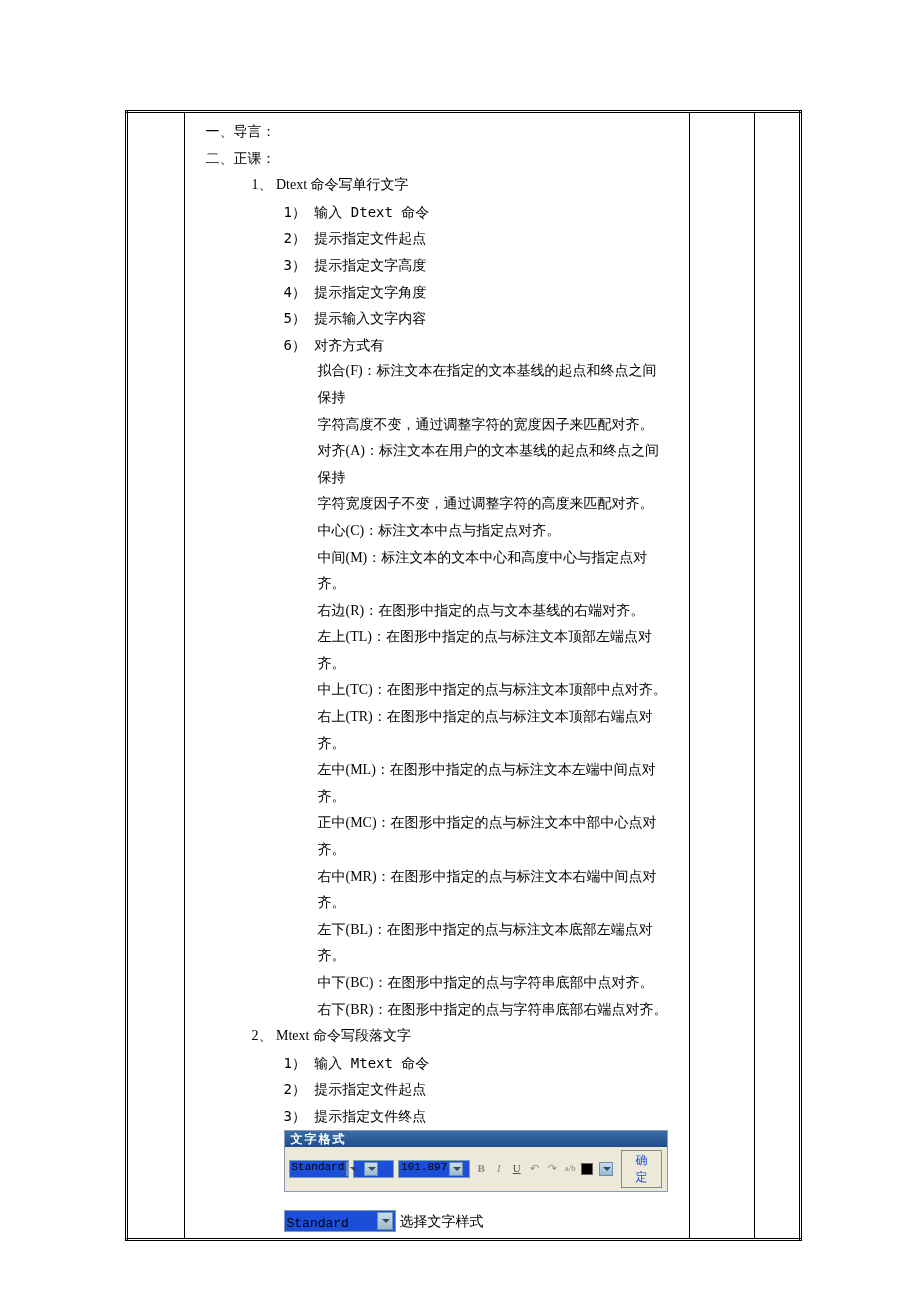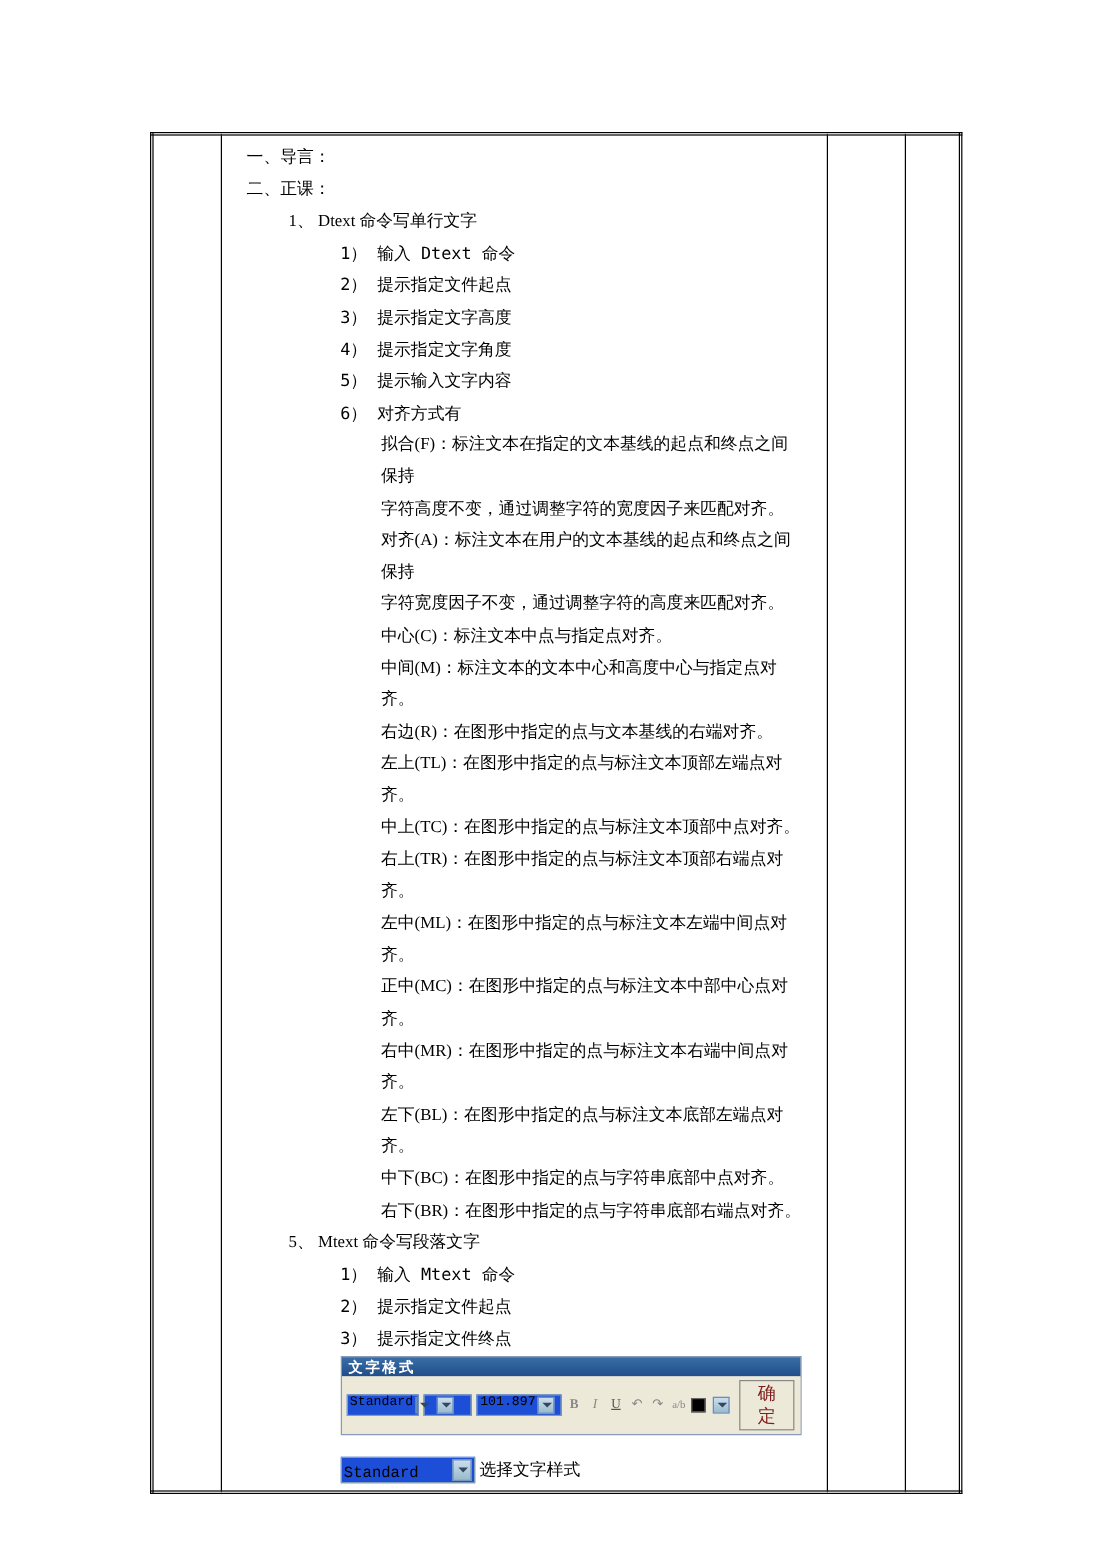--- a/index.html
+++ b/index.html
@@ -22,21 +22,21 @@
       border: 1px solid #000;
       vertical-align: top;
       padding: 6px 21px;
       line-height: 1.9;
     }
     td.col-section { width: 60px; text-align: center; }
     td.col-content { padding: 6px 10px; }
     td.col-activity { width: 70px; text-align: center; }
     td.col-time { width: 46px; text-align: center; }
     .lvl1 { margin-left: 0; }
-    .lvl2 { margin-left: 35px; }
+    .lvl2 { margin-left: 46px; }
     .lvl3 { margin-left: 78px; }
     .lvl4 { margin-left: 112px; }
     .monosp { font-family: "SimSun", monospace; }
     .toolbar-wrap { margin-left: 78px; margin-top: 0; margin-bottom: 8px; }
     .toolbar {
       border: 1px solid #8a99b8;
       width: 384px;
       background: #ece9d8;
       font-family: Tahoma, Arial, sans-serif;
       font-size: 11px;
@@ -91,23 +91,23 @@
       font-family: "Times New Roman", serif;
     }
     .tb-btn.bold { font-weight: bold; }
     .tb-btn.italic { font-style: italic; }
     .tb-btn.uline { text-decoration: underline; color:#555;}
     .colorbox { width: 12px; height: 12px; background: #000; border: 1px solid #666; }
     .ok-btn {
       border: 1px solid #888;
       background: #ece9d8;
       padding: 1px 8px;
-      font-size: 15px;
+      font-size: 12px;
       font-family: "SimSun", sans-serif;
-      color: #7f1d1d;
+      color: #1d4ed8;
     }
     .style-pick {
       margin-left: 78px;
       margin-top: 18px;
       display: flex;
       align-items: flex-end;
       gap: 0;
     }
     .style-pick .dd { width: 112px; height: 22px; font-size: 13px; }
     .style-pick .dd-btn { height: 18px; width: 16px; }
@@ -143,21 +143,21 @@
         <div class="lvl4">右边(R)：在图形中指定的点与文本基线的右端对齐。</div>
         <div class="lvl4">左上(TL)：在图形中指定的点与标注文本顶部左端点对齐。</div>
         <div class="lvl4">中上(TC)：在图形中指定的点与标注文本顶部中点对齐。</div>
         <div class="lvl4">右上(TR)：在图形中指定的点与标注文本顶部右端点对齐。</div>
         <div class="lvl4">左中(ML)：在图形中指定的点与标注文本左端中间点对齐。</div>
         <div class="lvl4">正中(MC)：在图形中指定的点与标注文本中部中心点对齐。</div>
         <div class="lvl4">右中(MR)：在图形中指定的点与标注文本右端中间点对齐。</div>
         <div class="lvl4">左下(BL)：在图形中指定的点与标注文本底部左端点对齐。</div>
         <div class="lvl4">中下(BC)：在图形中指定的点与字符串底部中点对齐。</div>
         <div class="lvl4">右下(BR)：在图形中指定的点与字符串底部右端点对齐。</div>
-        <div class="lvl2">5、 Mtext 命令写段落文字</div>
+        <div class="lvl2">2、 Mtext 命令写段落文字</div>
         <div class="lvl3 monosp">1） 输入 Mtext 命令</div>
         <div class="lvl3 monosp">2） 提示指定文件起点</div>
         <div class="lvl3 monosp">3） 提示指定文件终点</div>
 
         <div class="toolbar-wrap">
           <div class="toolbar">
             <div class="tb-title">文字格式</div>
             <div class="tb-row">
               <span class="dd" style="width:60px;">
                 <span>Standard</span>

